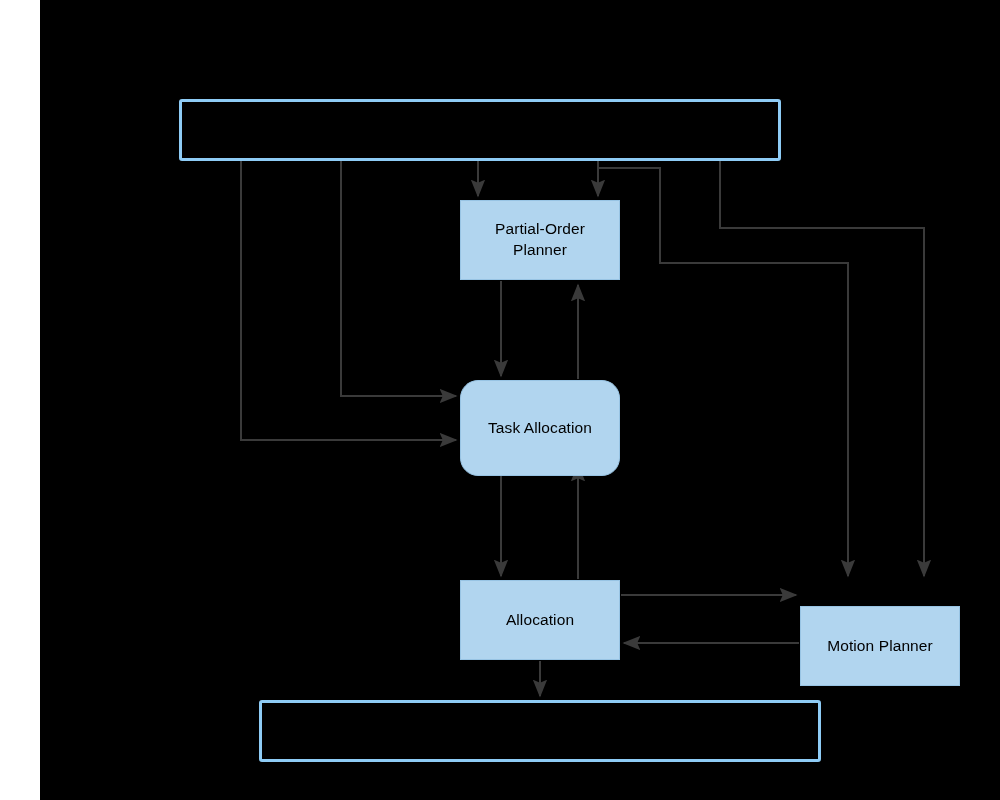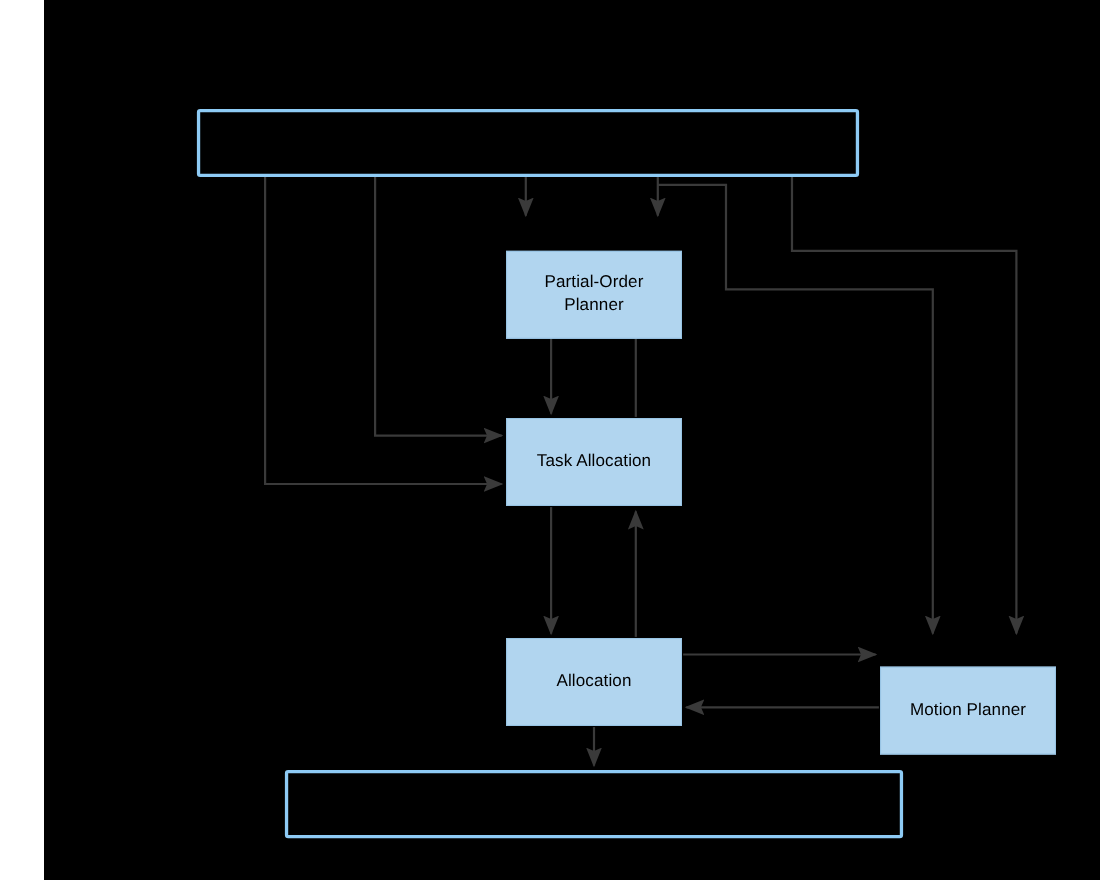--- a/index.html
+++ b/index.html
@@ -99,26 +99,26 @@
       <path d="M799,643 L624,643" marker-end="url(#ah)"></path>
 
       <path d="M540,661 L540,696" marker-end="url(#ah)"></path>
     </g>
   </svg>
 
   <div class="node terminal" style="left:179px; top:99px; width:602px; height:62px;">
     <span class="node-label"></span>
   </div>
 
-  <div class="node process" style="left:460px; top:200px; width:160px; height:80px;margin-top:28px;">
+  <div class="node process" style="left:460px; top:200px; width:160px; height:80px;">
     <span class="node-label">Partial-Order
 Planner</span>
   </div>
 
-  <div class="node process" style="left:460px; top:380px; width:160px; height:80px;">
+  <div class="node process" style="left:460px; top:380px; width:160px; height:96px;border-radius:18px;">
     <span class="node-label">Task Allocation</span>
   </div>
 
   <div class="node process" style="left:460px; top:580px; width:160px; height:80px;">
     <span class="node-label">Allocation</span>
   </div>
 
   <div class="node process" style="left:800px; top:580px; width:160px; height:80px;margin-top:26px;">
     <span class="node-label">Motion Planner</span>
   </div>

